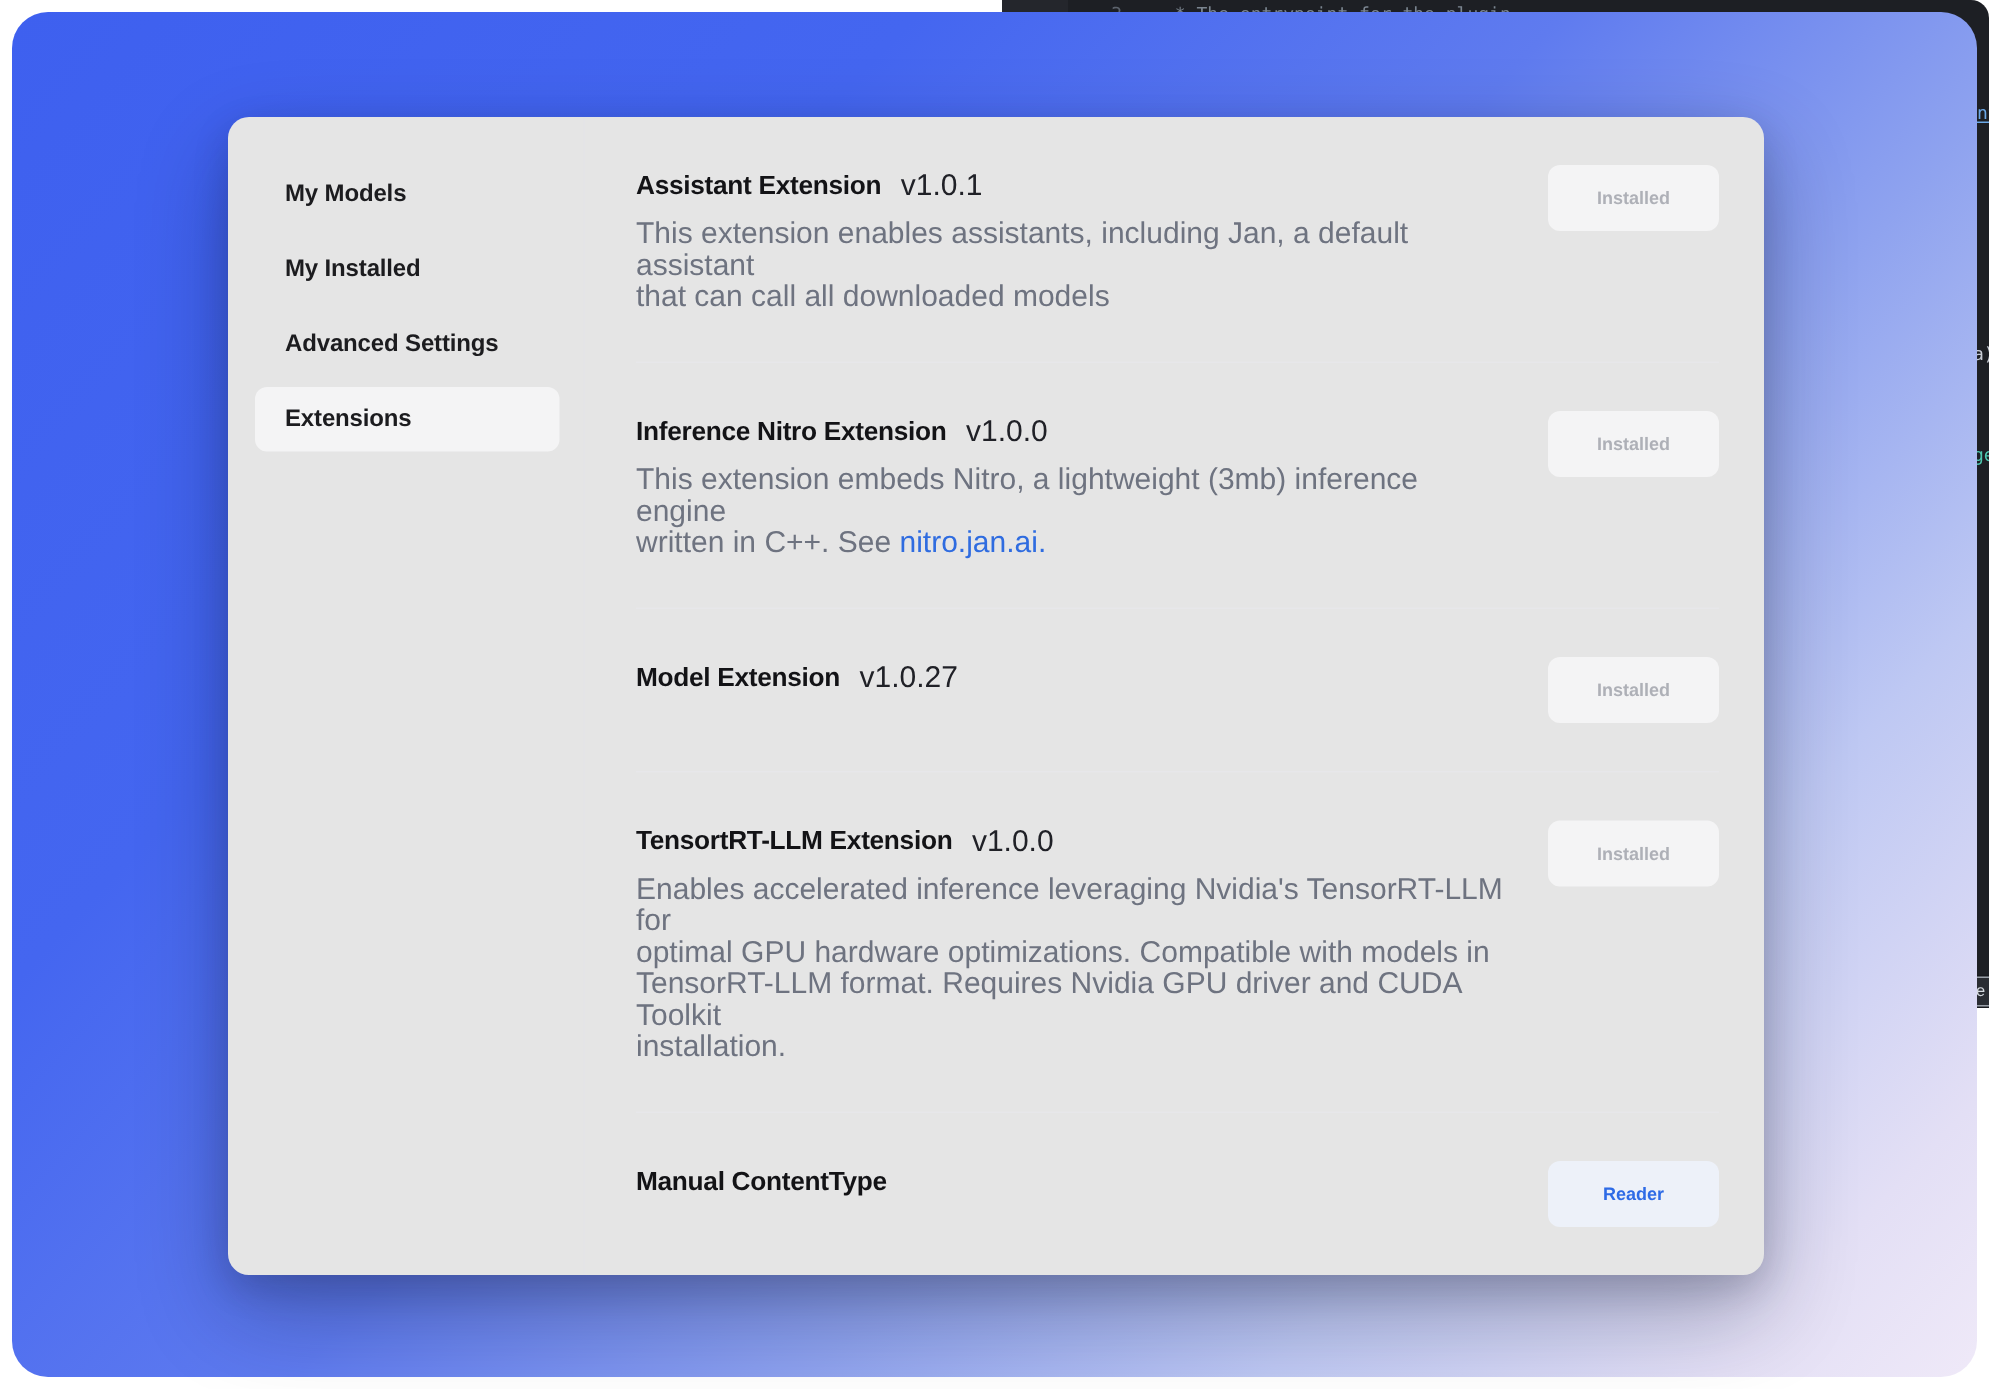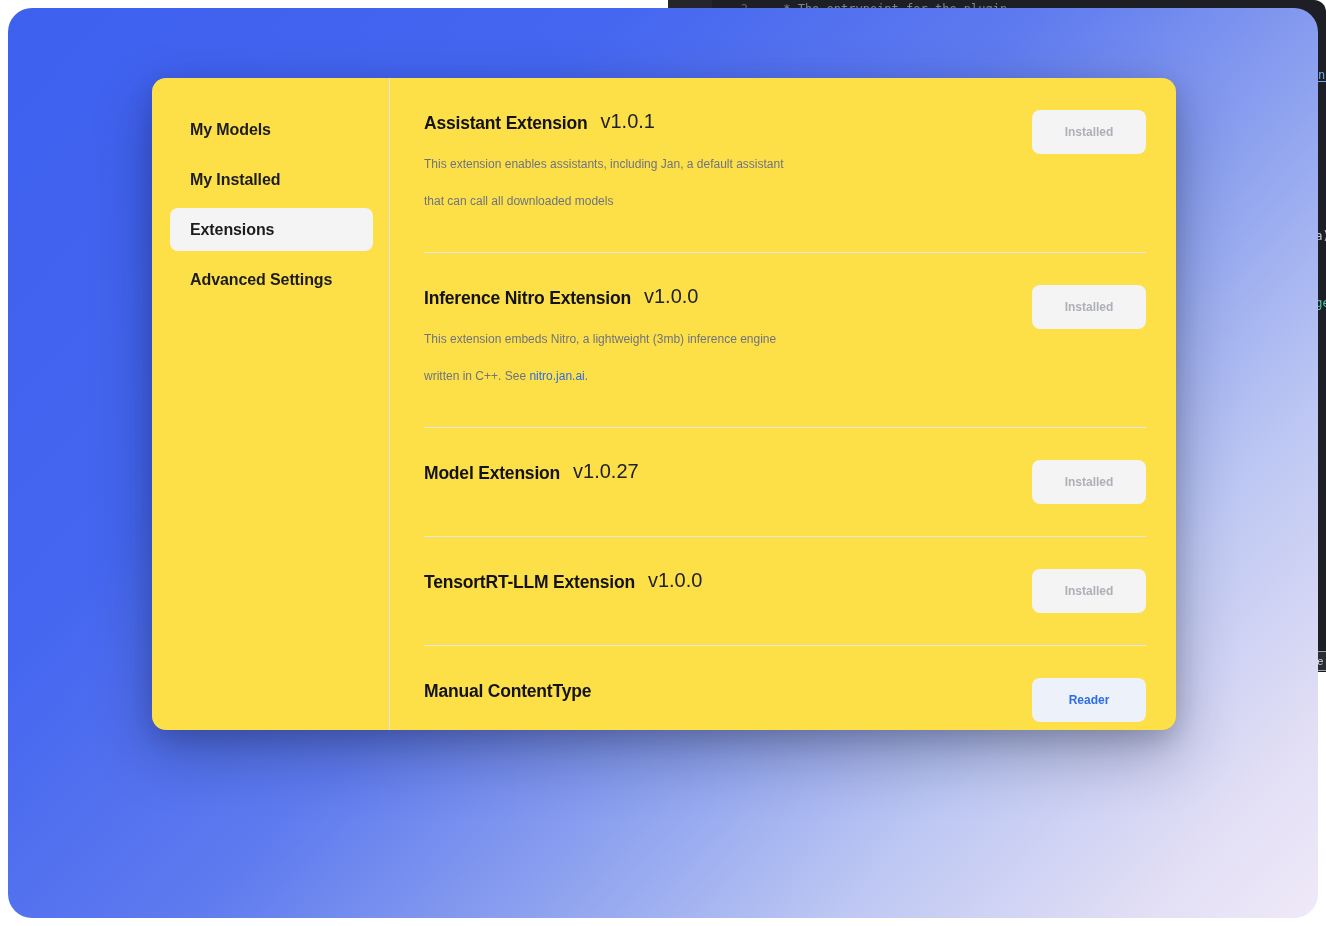--- a/index.html
+++ b/index.html
@@ -47,48 +47,48 @@
   .hero {
     position:absolute; left:8px; top:8px; width:1310px; height:910px;
     border-radius:24px; z-index:2;
     background:linear-gradient(133deg,
       #3e60ef 0%, #4466f0 28%, #5f7bef 48%, #8fa3ef 64%,
       #bec8f3 78%, #e3dff5 92%, #efe9f8 100%);
   }
 
   
   .card {
-    position:absolute; left:152px; top:78px; width:1024px; height:652px;
-    background:#fde047; border-radius:14px; z-index:4; display:flex;
+    position:absolute; left:152px; top:78px; width:1024px; height:772px;
+    background:#e5e5e5; border-radius:14px; z-index:4; display:flex;
     box-shadow:0 24px 60px rgba(10,15,40,.30), 0 8px 24px rgba(10,15,40,.16);
     overflow:hidden;
   }
   .sidebar {
     width:238px; flex:0 0 auto; box-sizing:border-box;
     border-right:1px solid #e4e4e7; padding:30px 16px 0 18px;
   }
   .nav-item {
     display:flex; align-items:center; height:43px; padding:0 20px; margin-bottom:7px;
     border-radius:8px; cursor:pointer;
     font-size:16px; font-weight:700; color:#1c1c1f; letter-spacing:-.1px;
   }
   .nav-item.active { background:#f4f4f5; }
 
   .content { flex:1; padding:0 30px 0 34px; box-sizing:border-box; }
   .ext-row {
     display:flex; justify-content:space-between; align-items:flex-start; gap:24px;
     padding:32px 0 32px 0; border-bottom:1px solid #e7e7ea;
   }
   .ext-row:last-child { border-bottom:none; }
-  .ext-title-line { display:flex; align-items:flex-start; gap:13px; }
+  .ext-title-line { display:flex; align-items:flex-end; gap:13px; }
   .ext-title { font-size:17.5px; font-weight:700; color:#131316; letter-spacing:-.2px; line-height:26px; }
   .ext-version { font-size:20px; font-weight:400; color:#202127; }
   .ext-desc {
     margin:10px 0 0 0; max-width:600px;
-    font-size:12px; line-height:37px; color:#6e7380; font-weight:400;
+    font-size:20px; line-height:21px; color:#6e7380; font-weight:400;
   }
   .ext-link { color:#2f6ce0; cursor:pointer; text-decoration:none; }
   .btn {
     flex:0 0 auto; min-width:114px; height:44px; padding:0 20px; border:none;
     border-radius:8px; font-family:"Liberation Sans", sans-serif;
     font-size:12px; font-weight:600; display:flex; align-items:center; justify-content:center;
     cursor:pointer;
   }
   .btn.installed { background:#f4f4f5; color:#aeb0b7; }
   .btn.select { background:#edf1f9; color:#2e6be6; font-weight:700; }
@@ -136,26 +136,26 @@
   <div class="hero"></div>
 
   <div class="card">
     <aside class="sidebar" id="sidebar">
         <div class="nav-item">
     <span class="nav-label">My Models</span>
   </div>
         <div class="nav-item">
     <span class="nav-label">My Installed</span>
   </div>
+        <div class="nav-item">
+    <span class="nav-label">Advanced Settings</span>
+  </div>
         <div class="nav-item active">
     <span class="nav-label">Extensions</span>
   </div>
-        <div class="nav-item">
-    <span class="nav-label">Advanced Settings</span>
-  </div>
       </aside>
     <main class="content" id="rows">
         <section class="ext-row">
     <div class="ext-info">
       <div class="ext-title-line">
         <span class="ext-title">Assistant Extension</span>
         <span class="ext-version">v1.0.1</span>
       </div>
       <p class="ext-desc">This extension enables assistants, including Jan, a default assistant<br>that can call all downloaded models</p>
     </div>
@@ -179,20 +179,21 @@
       </div>
     </div>
     <button class="btn installed">Installed</button>
   </section>
         <section class="ext-row">
     <div class="ext-info">
       <div class="ext-title-line">
         <span class="ext-title">TensortRT-LLM Extension</span>
         <span class="ext-version">v1.0.0</span>
       </div>
+      <p class="ext-desc">Enables accelerated inference leveraging Nvidia's TensorRT-LLM for<br>optimal GPU hardware optimizations. Compatible with models in<br>TensorRT-LLM format. Requires Nvidia GPU driver and CUDA Toolkit<br>installation.</p>
     </div>
     <button class="btn installed">Installed</button>
   </section>
         <section class="ext-row">
     <div class="ext-info">
       <div class="ext-title-line">
         <span class="ext-title">Manual ContentType</span>
 
       </div>
     </div>

